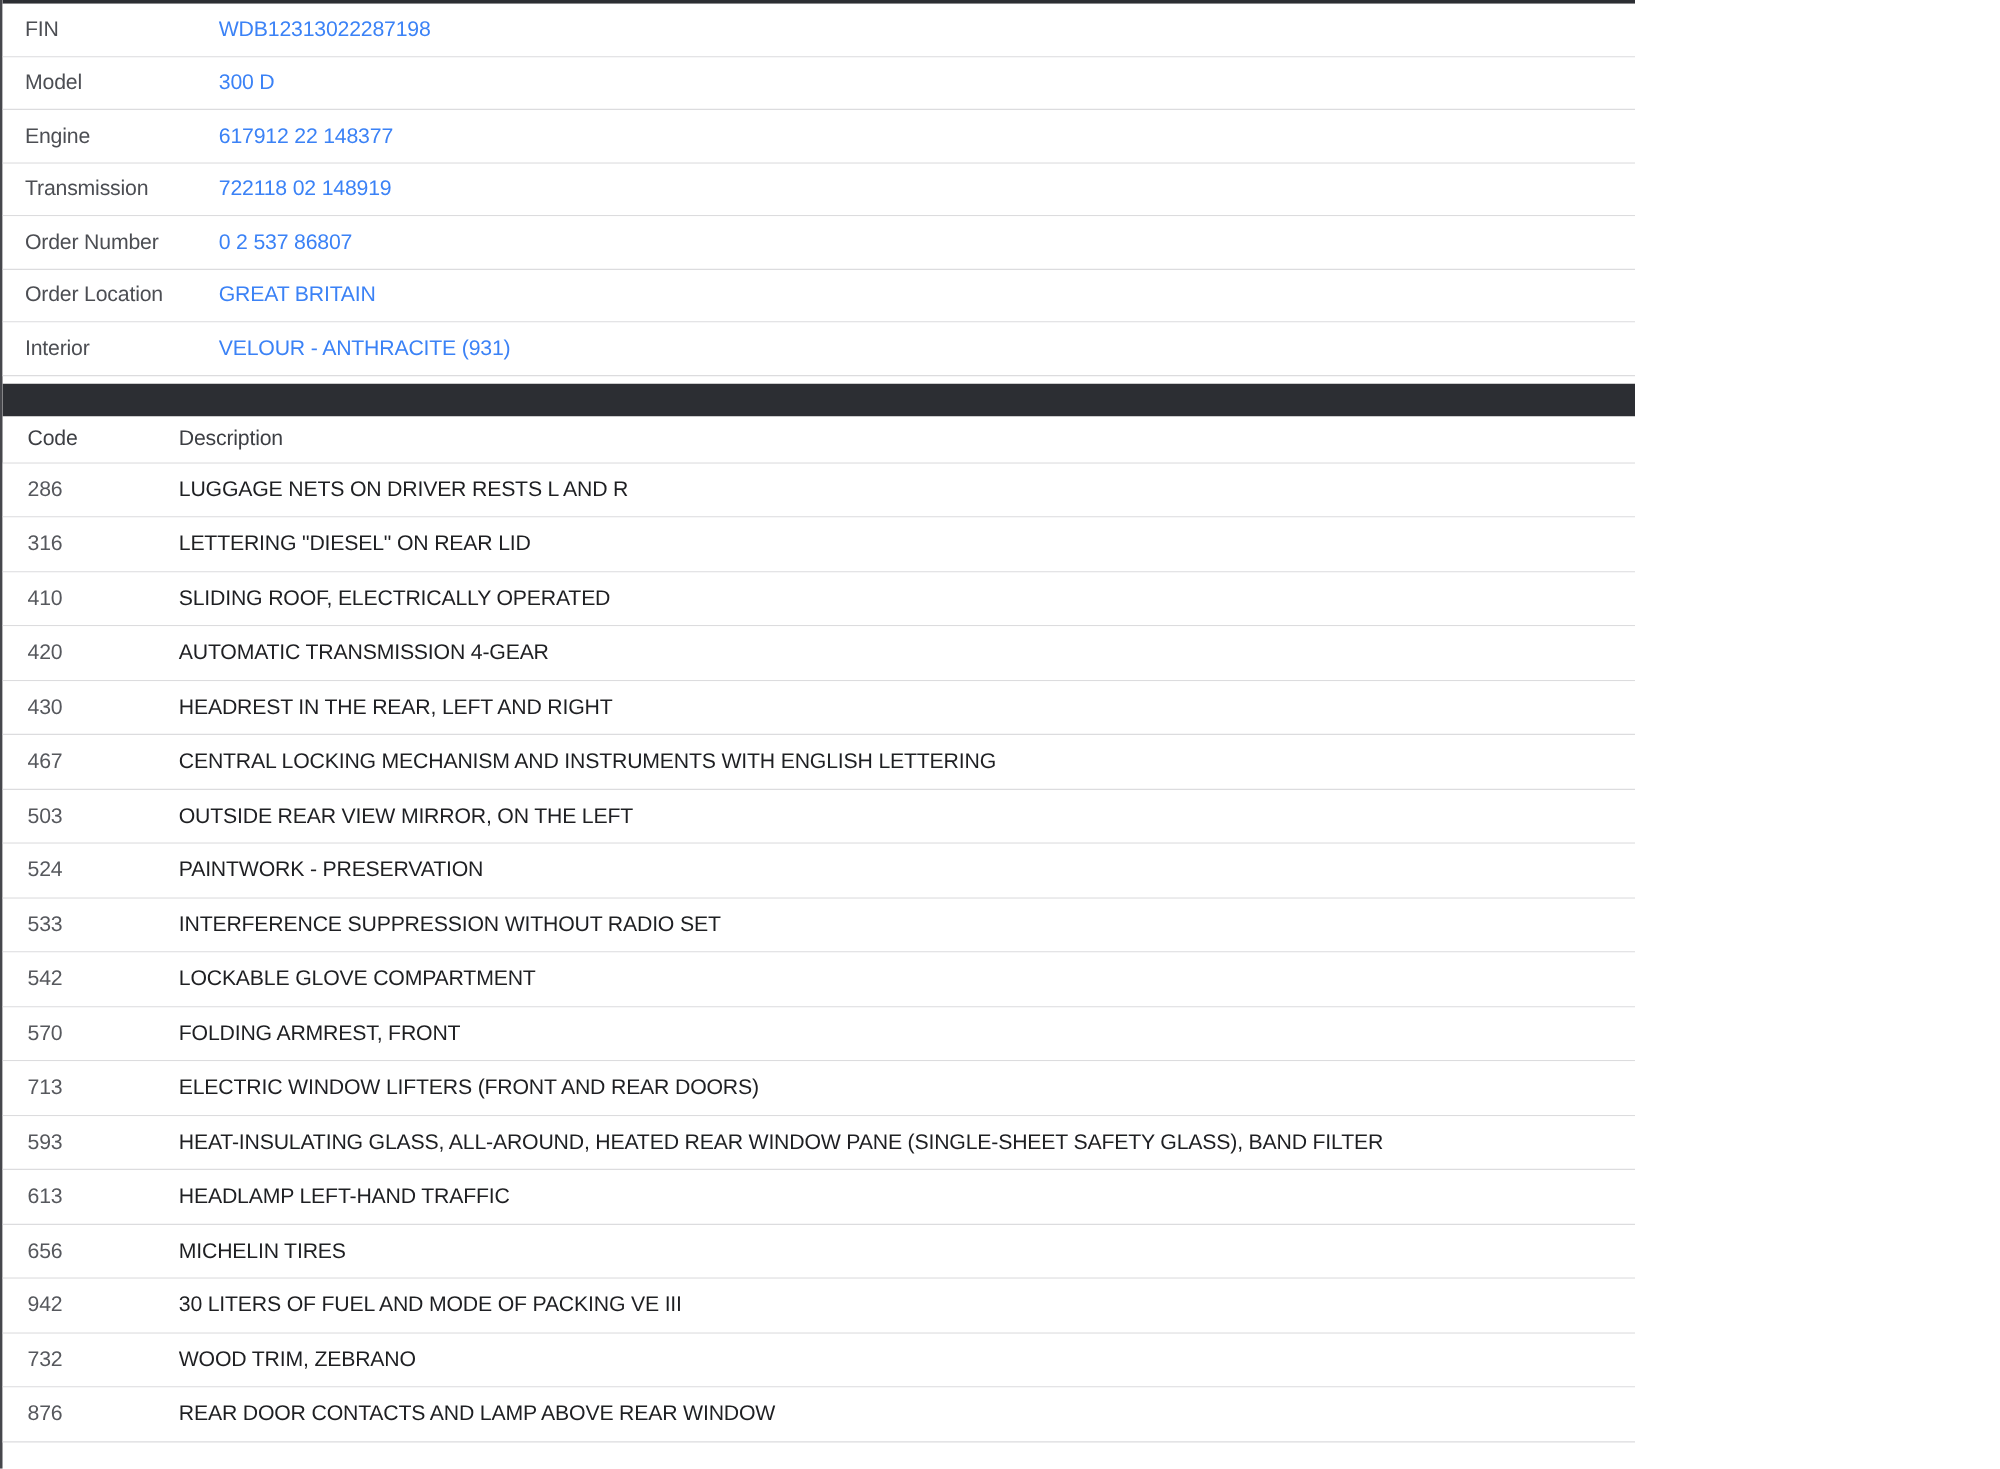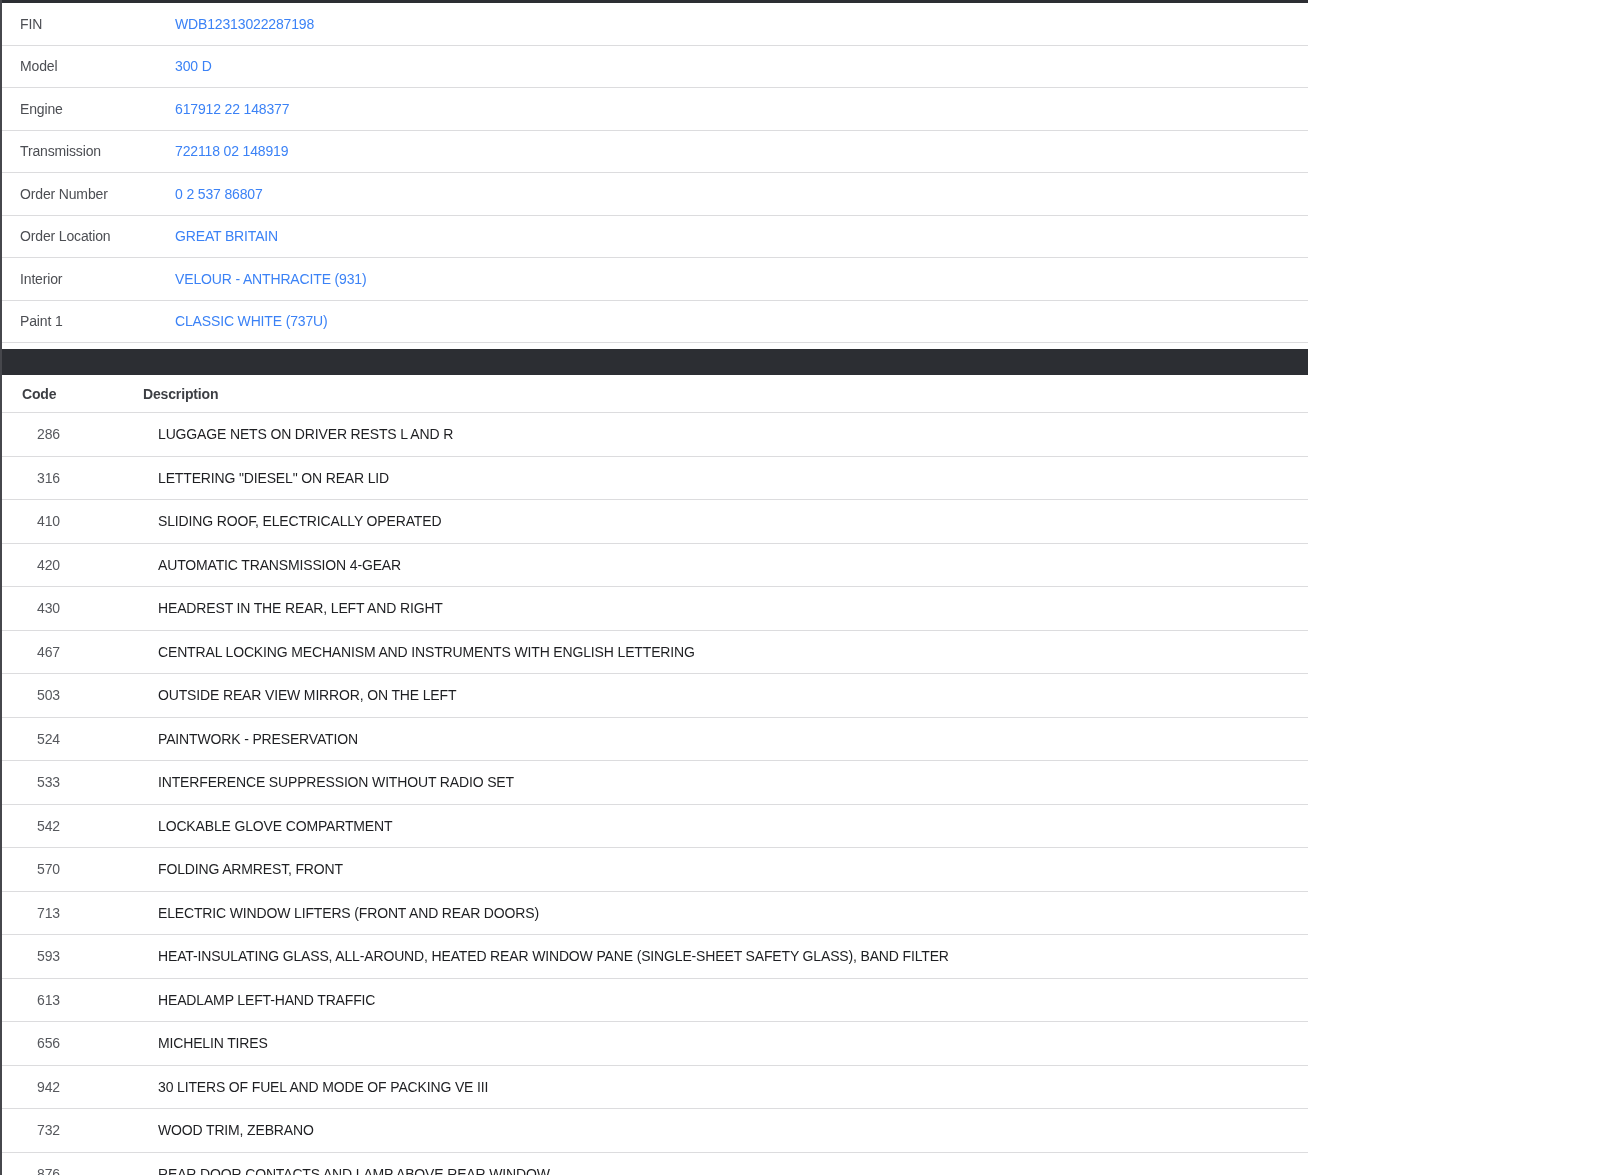--- a/index.html
+++ b/index.html
@@ -7,21 +7,21 @@
     padding: 0;
     background: #ffffff;
   }
   .page {
     position: relative;
     width: 1308px;
     height: 1175px;
     box-sizing: border-box;
     background: #ffffff;
     font-family: "Liberation Sans", sans-serif;
-    font-size: 14px;
+    font-size: 17px;
     letter-spacing: -0.15px;
     color: #1e1f22;
     border-left: 2px solid #46474c;
     overflow: hidden;
   }
 
   
   .info-table {
     border-top: 3px solid #2c2e33;
   }
@@ -52,30 +52,29 @@
 
   
   .code-table {
     margin-top: 0;
   }
   .chead {
     display: flex;
     align-items: center;
     height: 37px;
     border-bottom: 1px solid #dcdcde;
-    font-weight: 700;
+    font-weight: 400;
     color: #3d3f44;
   }
   .crow {
     display: flex;
     align-items: center;
     height: 42.5px;
     border-bottom: 1px solid #dcdcde;
     background: #ffffff;
-    padding-left: 15px;
   }
   .ccode {
     box-sizing: border-box;
     width: 97px;
     padding-left: 20px;
     flex: 0 0 auto;
   }
   .crow .ccode {
     color: #56585d;
     font-weight: 400;
@@ -123,24 +122,20 @@
   <div class="irow">
     <div class="ilabel">Order Location</div>
     <div class="ivalue">GREAT BRITAIN</div>
   </div>
 
   <div class="irow">
     <div class="ilabel">Interior</div>
     <div class="ivalue">VELOUR - ANTHRACITE (931)</div>
   </div>
 
-  <div class="irow">
-    <div class="ilabel">Paint 1</div>
-    <div class="ivalue">CLASSIC WHITE (737U)</div>
-  </div>
 </div>
   </div>
 
   <div class="divider-bar"></div>
 
   <div class="code-table">
     <div class="chead">
       <div class="ccode">Code</div>
       <div class="cdesc">Description</div>
     </div>

